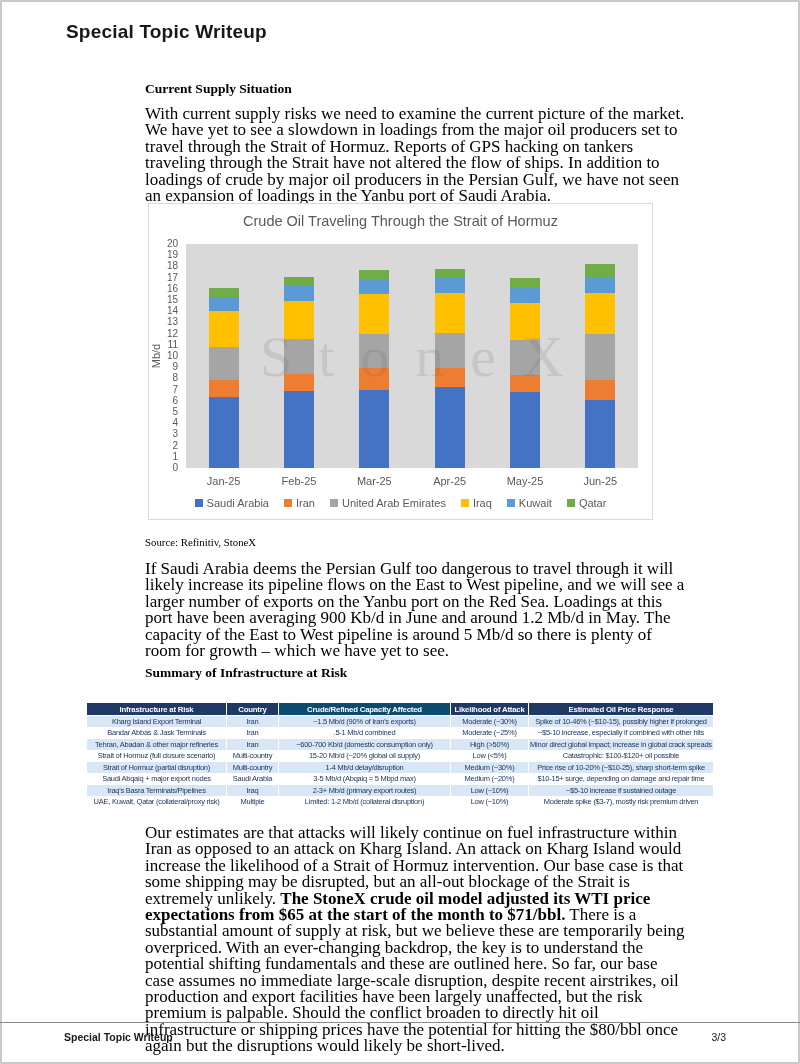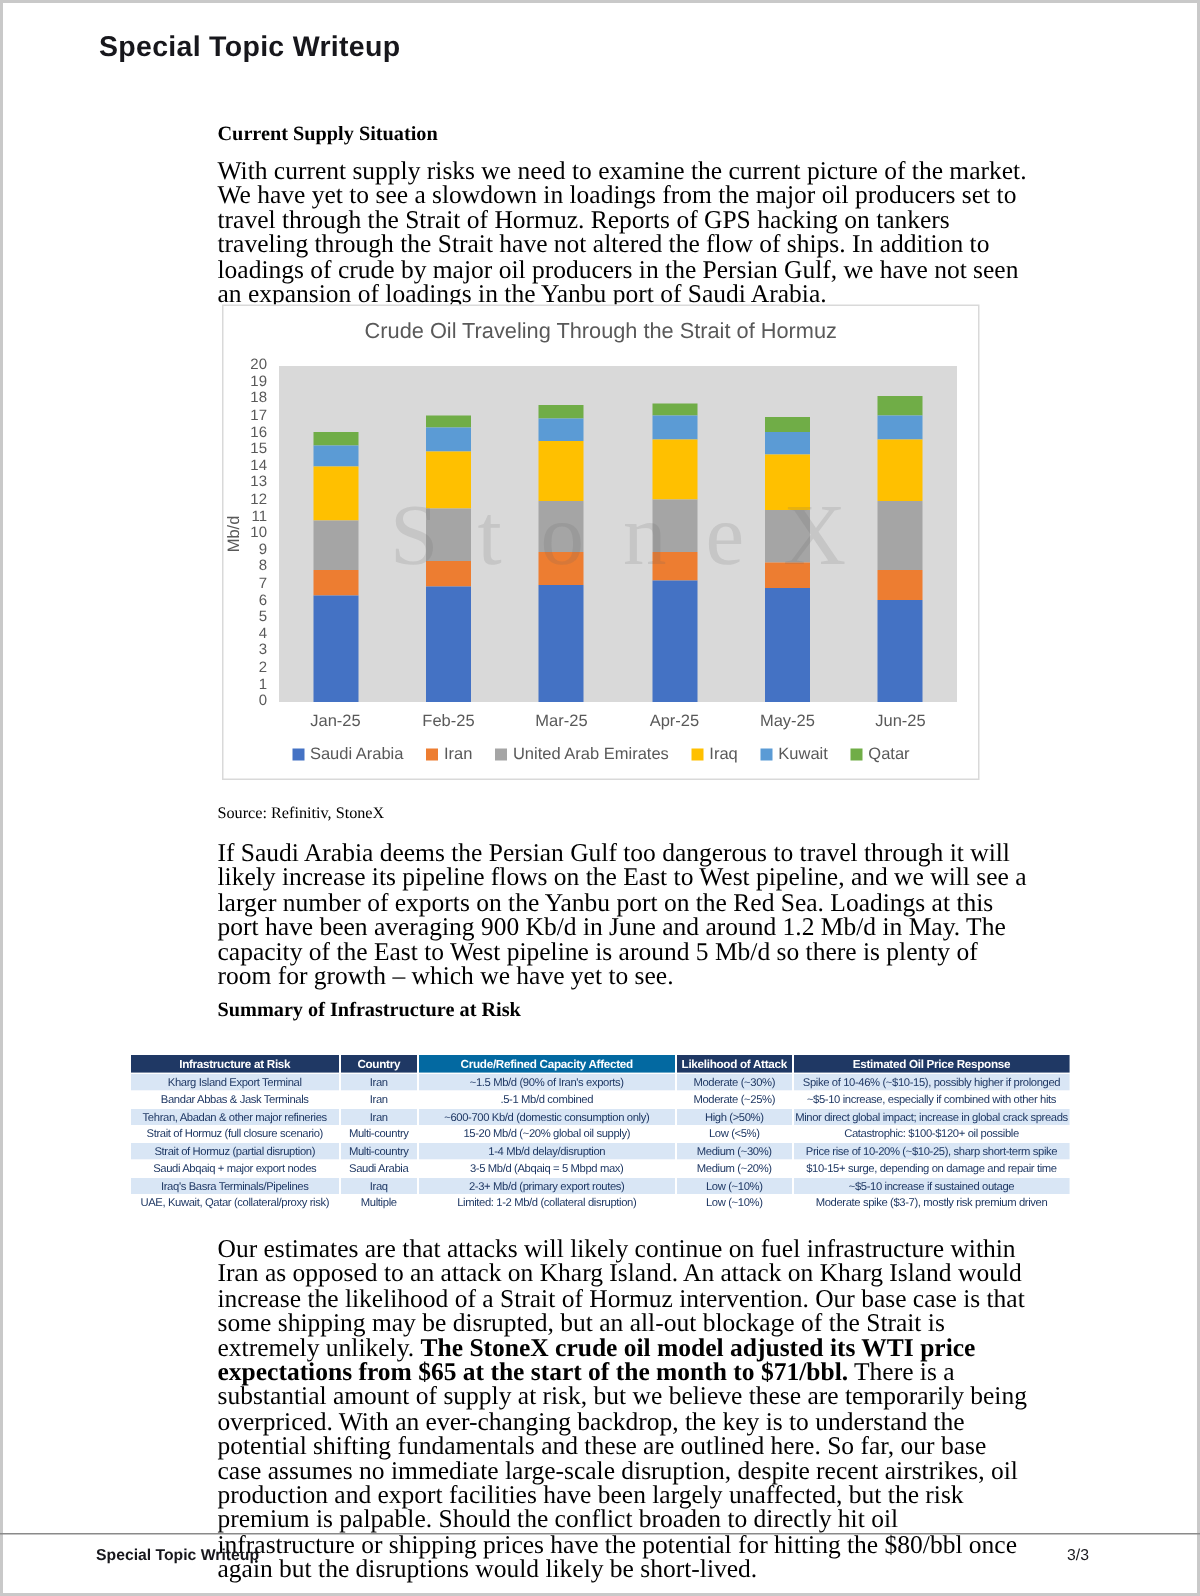--- a/index.html
+++ b/index.html
@@ -196,21 +196,21 @@
         <col style="width: 140px;">
         <col style="width: 52px;">
         <col style="width: 172px;">
         <col style="width: 78px;">
         <col style="width: 185px;">
       </colgroup>
     <thead>
         <tr>
           <th style="background: rgb(31, 56, 100);">Infrastructure at Risk</th>
           <th style="background: rgb(31, 56, 100);">Country</th>
-          <th style="background: #0369a1;">Crude/Refined Capacity Affected</th>
+          <th style="background: #0c4a6e;">Crude/Refined Capacity Affected</th>
           <th style="background: rgb(31, 56, 100);">Likelihood of Attack</th>
           <th style="background: rgb(31, 56, 100);">Estimated Oil Price Response</th>
         </tr>
       </thead>
     <tbody>
         <tr>
           <td style="color: rgb(31, 56, 100);">Kharg Island Export Terminal</td>
           <td style="color: rgb(31, 56, 100);">Iran</td>
           <td style="color: rgb(31, 56, 100);">~1.5 Mb/d (90% of Iran's exports)</td>
           <td style="color: rgb(31, 56, 100);">Moderate (~30%)</td>

